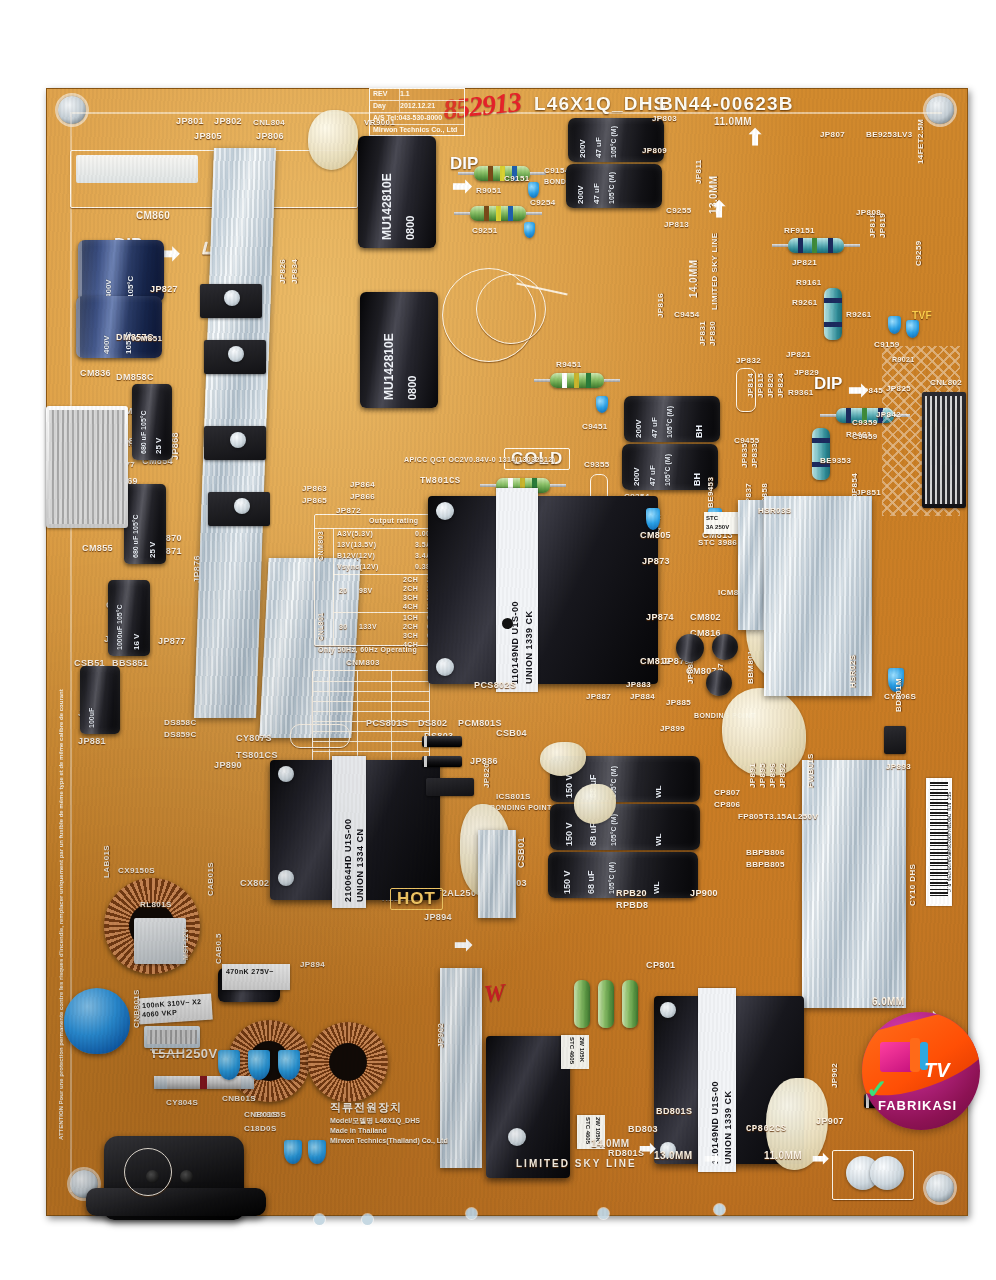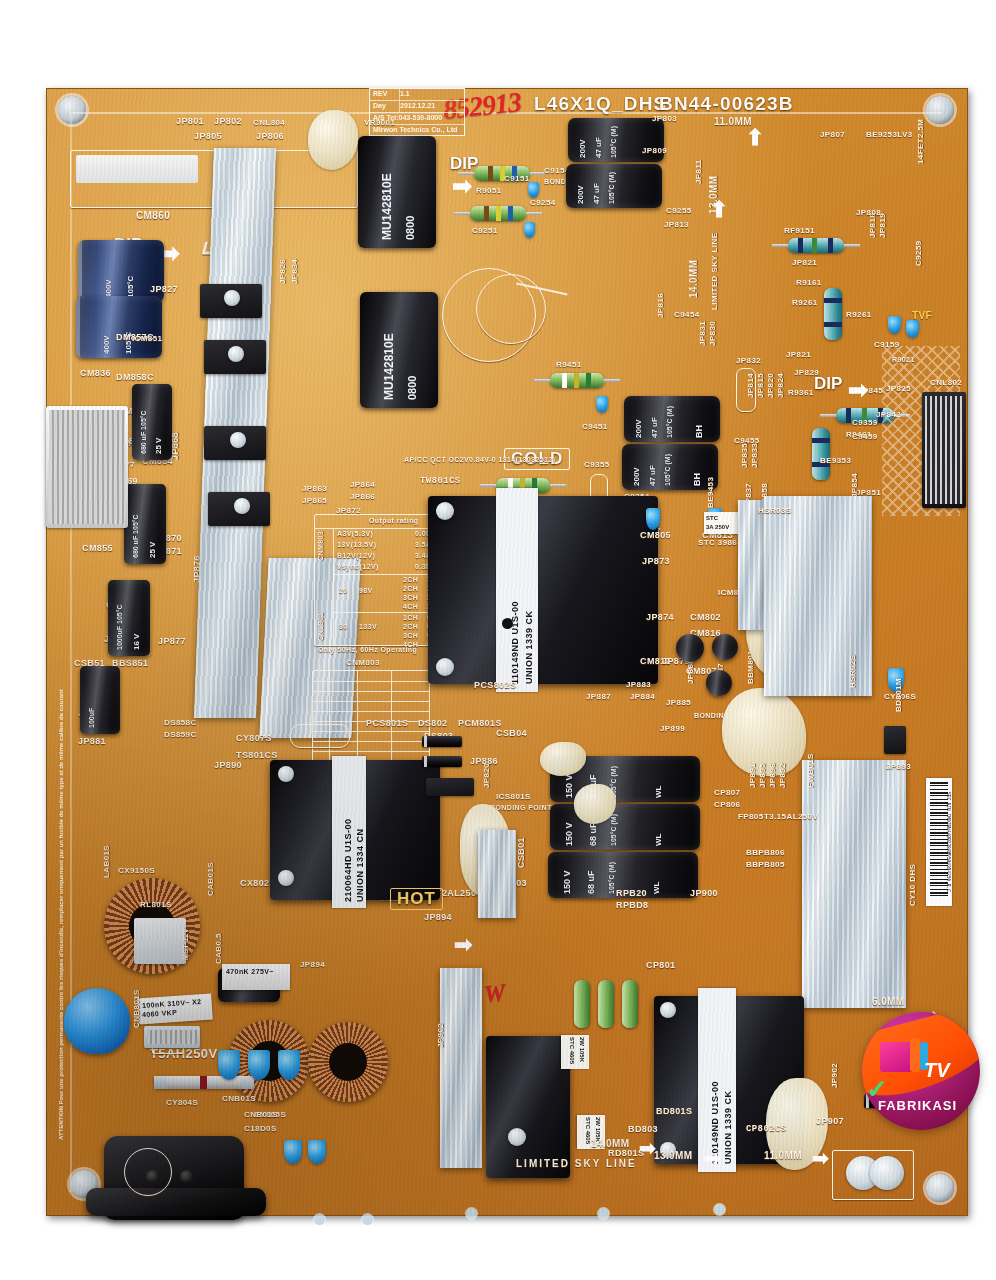--- a/index.html
+++ b/index.html
@@ -803,20 +803,26 @@
     <div class="silk s9" style="left:610px;top:1018px;">BD801S</div>
     <div class="silk s9" style="left:700px;top:1036px;font-family:Liberation Mono, monospace;">CP802CS</div>
     <div class="silk s9" style="left:770px;top:1028px;">JP907</div>
     <div class="silk s8 rot90" style="left:784px;top:1000px;">JP902</div>
     <div class="diode" style="left:818px;top:1006px;width:38px;height:14px;">
         <div class="k"></div>
       </div>
 
     <div class="silk s10" style="left:470px;top:1070px;letter-spacing:2px;">LIMITED SKY LINE</div>
 
+    <div class="modlabel" style="left:284px;top:1012px;">
+      <div class="ko">직류전원장치</div>
+      <div>Model/모델명 L46X1Q_DHS</div>
+      <div>Made in Thailand</div>
+      <div>Mirwon Technics(Thailand) Co., Ltd</div>
+    </div>
 
 
     <div class="silkbox" style="left:78px;top:1060px;width:46px;height:46px;border-radius:50%;"></div>
     <div class="silkbox" style="left:786px;top:1062px;width:80px;height:48px;"></div>
     <div class="screwpost" style="left:800px;top:1068px;width:34px;height:34px;"></div>
     <div class="screwpost" style="left:824px;top:1068px;width:34px;height:34px;"></div>
 
     <div class="pad" style="left:268px;top:1126px;width:11px;height:11px;"></div>
     <div class="pad" style="left:316px;top:1126px;width:11px;height:11px;"></div>
     <div class="pad" style="left:420px;top:1120px;width:11px;height:11px;"></div>

